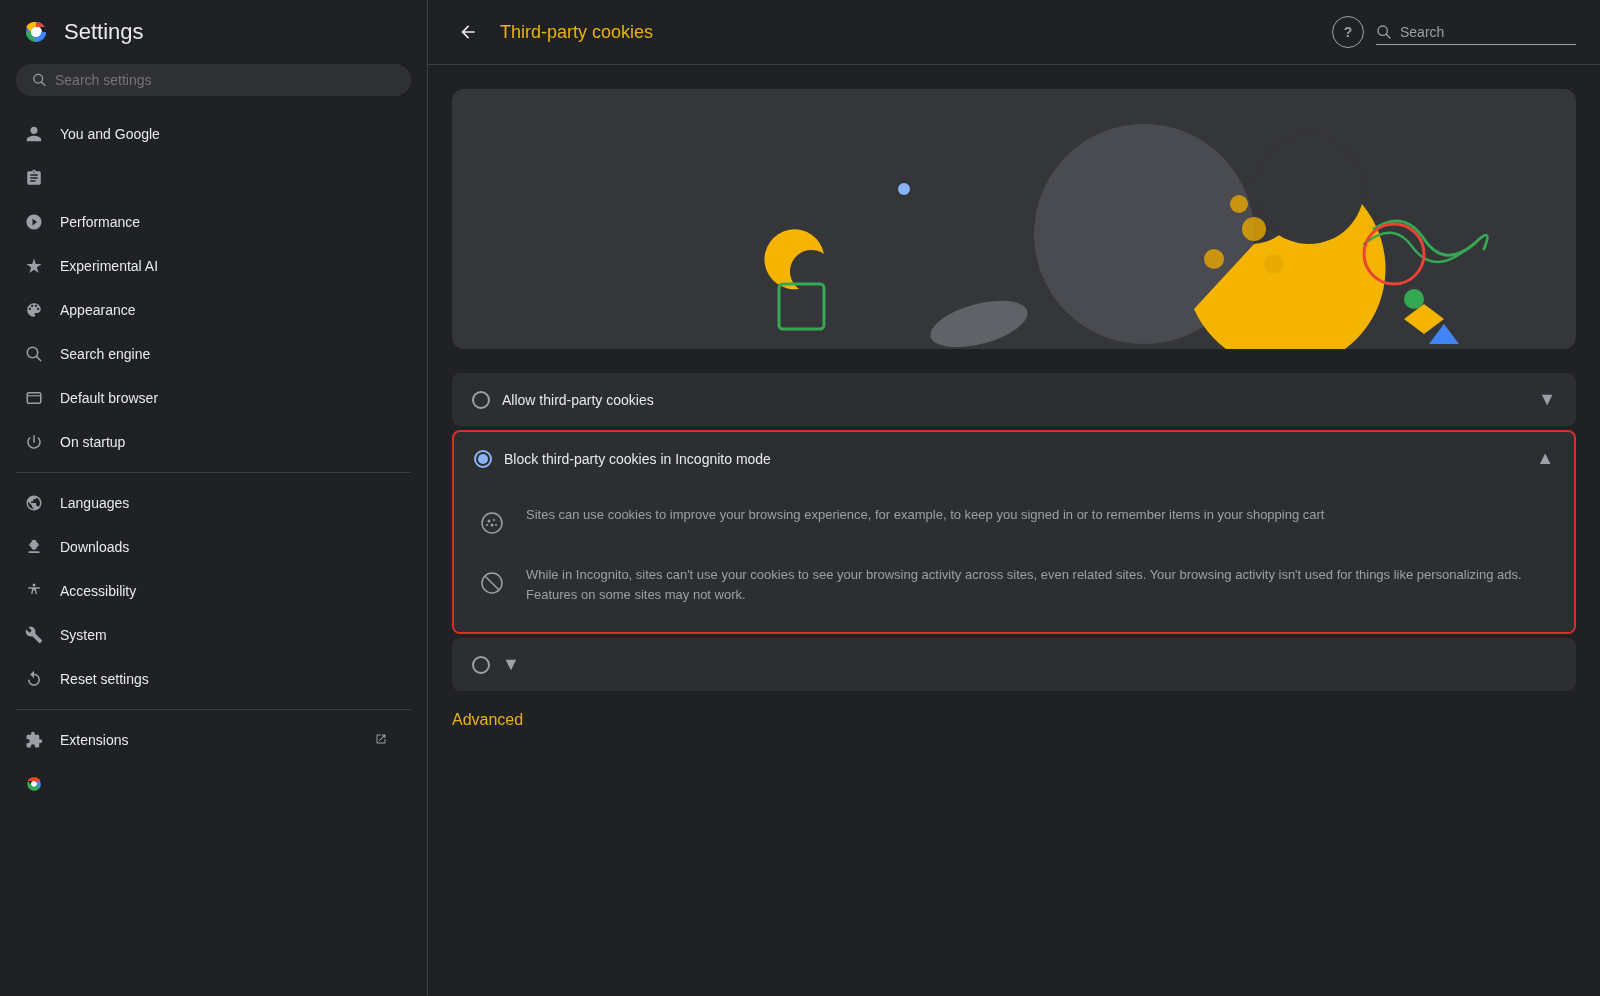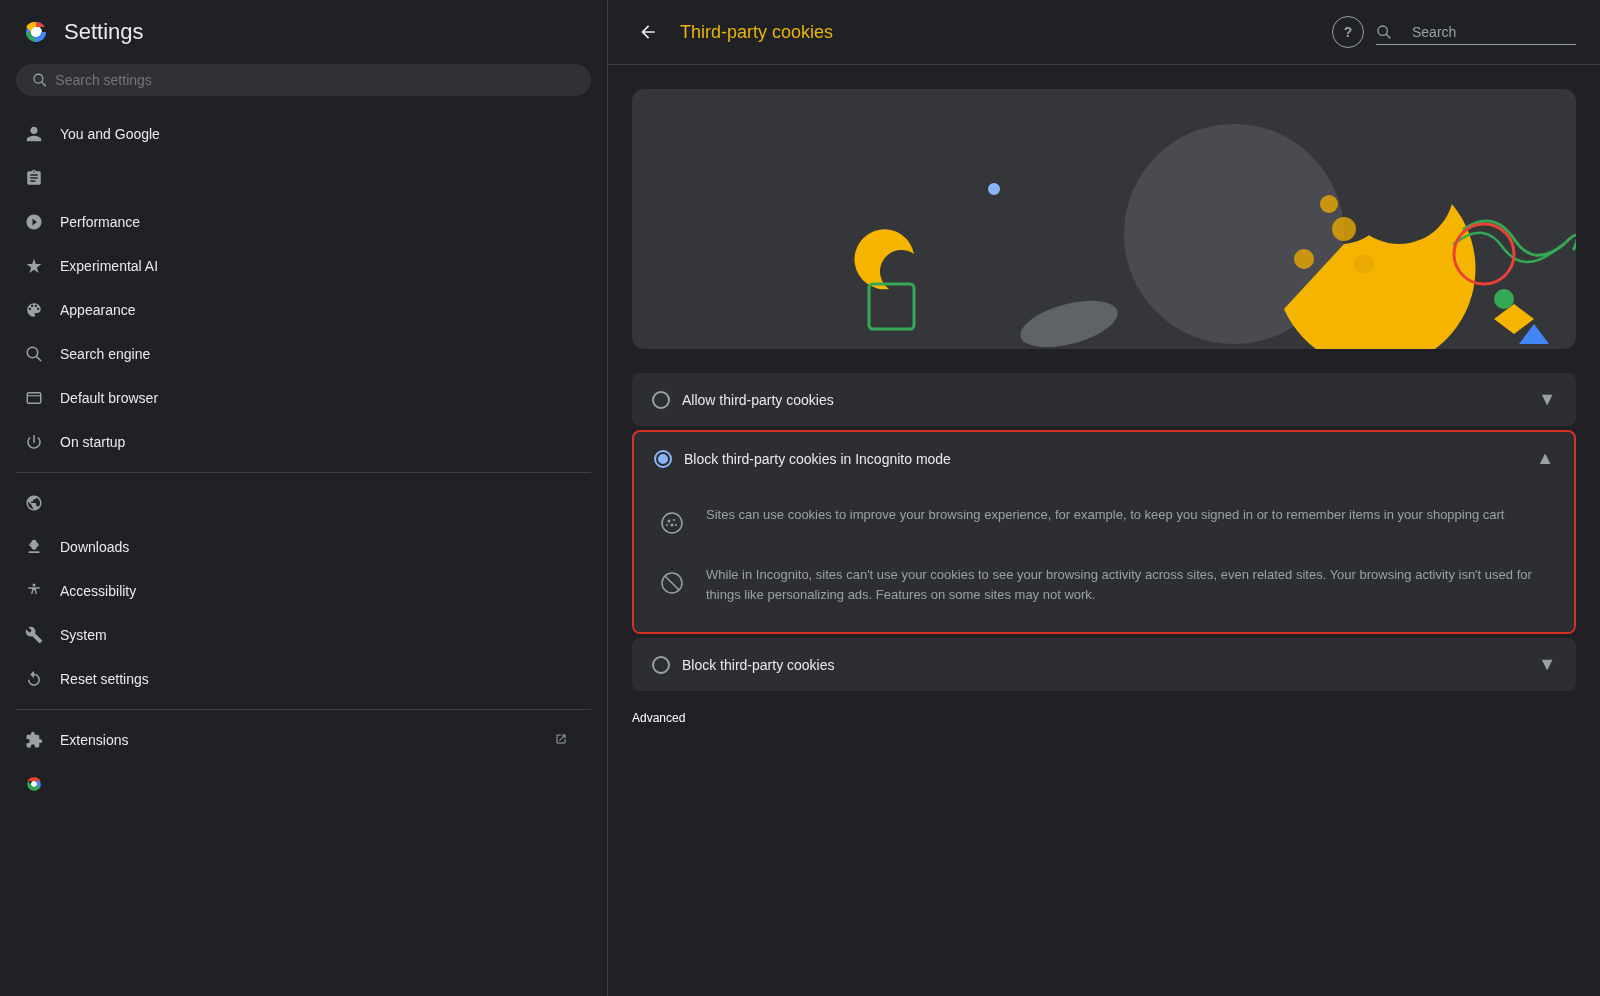--- a/index.html
+++ b/index.html
@@ -8,21 +8,21 @@
       background: #202124;
       color: #e8eaed;
       display: flex;
       height: 996px;
       width: 1600px;
       overflow: hidden;
     }
 
     
     .sidebar {
-      width: 608px;
+      width: 428px;
       background: #202124;
       display: flex;
       flex-direction: column;
       border-right: 1px solid #3c4043;
       flex-shrink: 0;
     }
 
     .sidebar-header {
       display: flex;
       align-items: center;
@@ -167,21 +167,21 @@
       border-radius: 50%;
       border: 1.5px solid #9aa0a6;
       color: #9aa0a6;
       font-size: 14px;
       font-weight: bold;
     }
 
     .search-header {
       display: flex;
       align-items: flex-start;
-      gap: 20px;
+      gap: 8px;
       border-bottom: 1px solid #9aa0a6;
       padding: 4px 0;
       min-width: 200px;
     }
 
     .search-header input {
       background: transparent;
       border: none;
       outline: none;
       color: #e8eaed;
@@ -299,22 +299,22 @@
       font-size: 18px;
     }
 
     .expanded-text {
       font-size: 13px;
       color: #9aa0a6;
       line-height: 1.5;
     }
 
     .advanced-label {
-      font-size: 12px;
-      color: #ffffff;
+      font-size: 16px;
+      color: #eab308;
       padding: 16px 0 8px;
     }
 
     
     .illus-svg { width: 100%; height: 100%; }
   </style>
 </head>
 <body>
 
 <div class="sidebar">
@@ -426,20 +426,21 @@
     </div>
 
     <div class="nav-divider"></div>
 
     <div class="nav-item">
       <span class="nav-icon">
         <svg width="18" height="18" viewBox="0 0 24 24" fill="#9aa0a6">
             <path d="M12 2C6.48 2 2 6.48 2 12s4.48 10 10 10 10-4.48 10-10S17.52 2 12 2zm-1 17.93c-3.95-.49-7-3.85-7-7.93 0-.62.08-1.21.21-1.79L9 15v1c0 1.1.9 2 2 2v1.93zm6.9-2.54c-.26-.81-1-1.39-1.9-1.39h-1v-3c0-.55-.45-1-1-1H8v-2h2c.55 0 1-.45 1-1V7h2c1.1 0 2-.9 2-2v-.41c2.93 1.19 5 4.06 5 7.41 0 2.08-.8 3.97-2.1 5.39z"></path>
           </svg>
       </span>
+      <span class="nav-label">Languages</span>
     </div>
 
     <div class="nav-item">
       <span class="nav-icon">
         <svg width="18" height="18" viewBox="0 0 24 24" fill="#9aa0a6">
             <path d="M5 20h14v-2H5v2zm7-18l-7 7h4v6h6v-6h4l-7-7z" transform="rotate(180, 12, 12) scale(1,-1) translate(0,-24)"></path>
             <path d="M19 9h-4V3H9v6H5l7 7 7-7zM5 18v2h14v-2H5z"></path>
           </svg>
       </span>
       <span class="nav-label">Downloads</span>
@@ -601,21 +602,20 @@
             </svg>
           </div>
           <span class="expanded-text">While in Incognito, sites can't use your cookies to see your browsing activity across sites, even related sites. Your browsing activity isn't used for things like personalizing ads. Features on some sites may not work.</span>
         </div>
       </div>
     </div>
 
     <div class="option-item">
       <div class="option-header">
         <div class="radio-btn"></div>
-        <span class="option-label">Block third-party cookies</span>
         <span class="chevron">▼</span>
       </div>
     </div>
 
     <p class="advanced-label">Advanced</p>
 
   </div>
 </div>
 
 </body></html>

